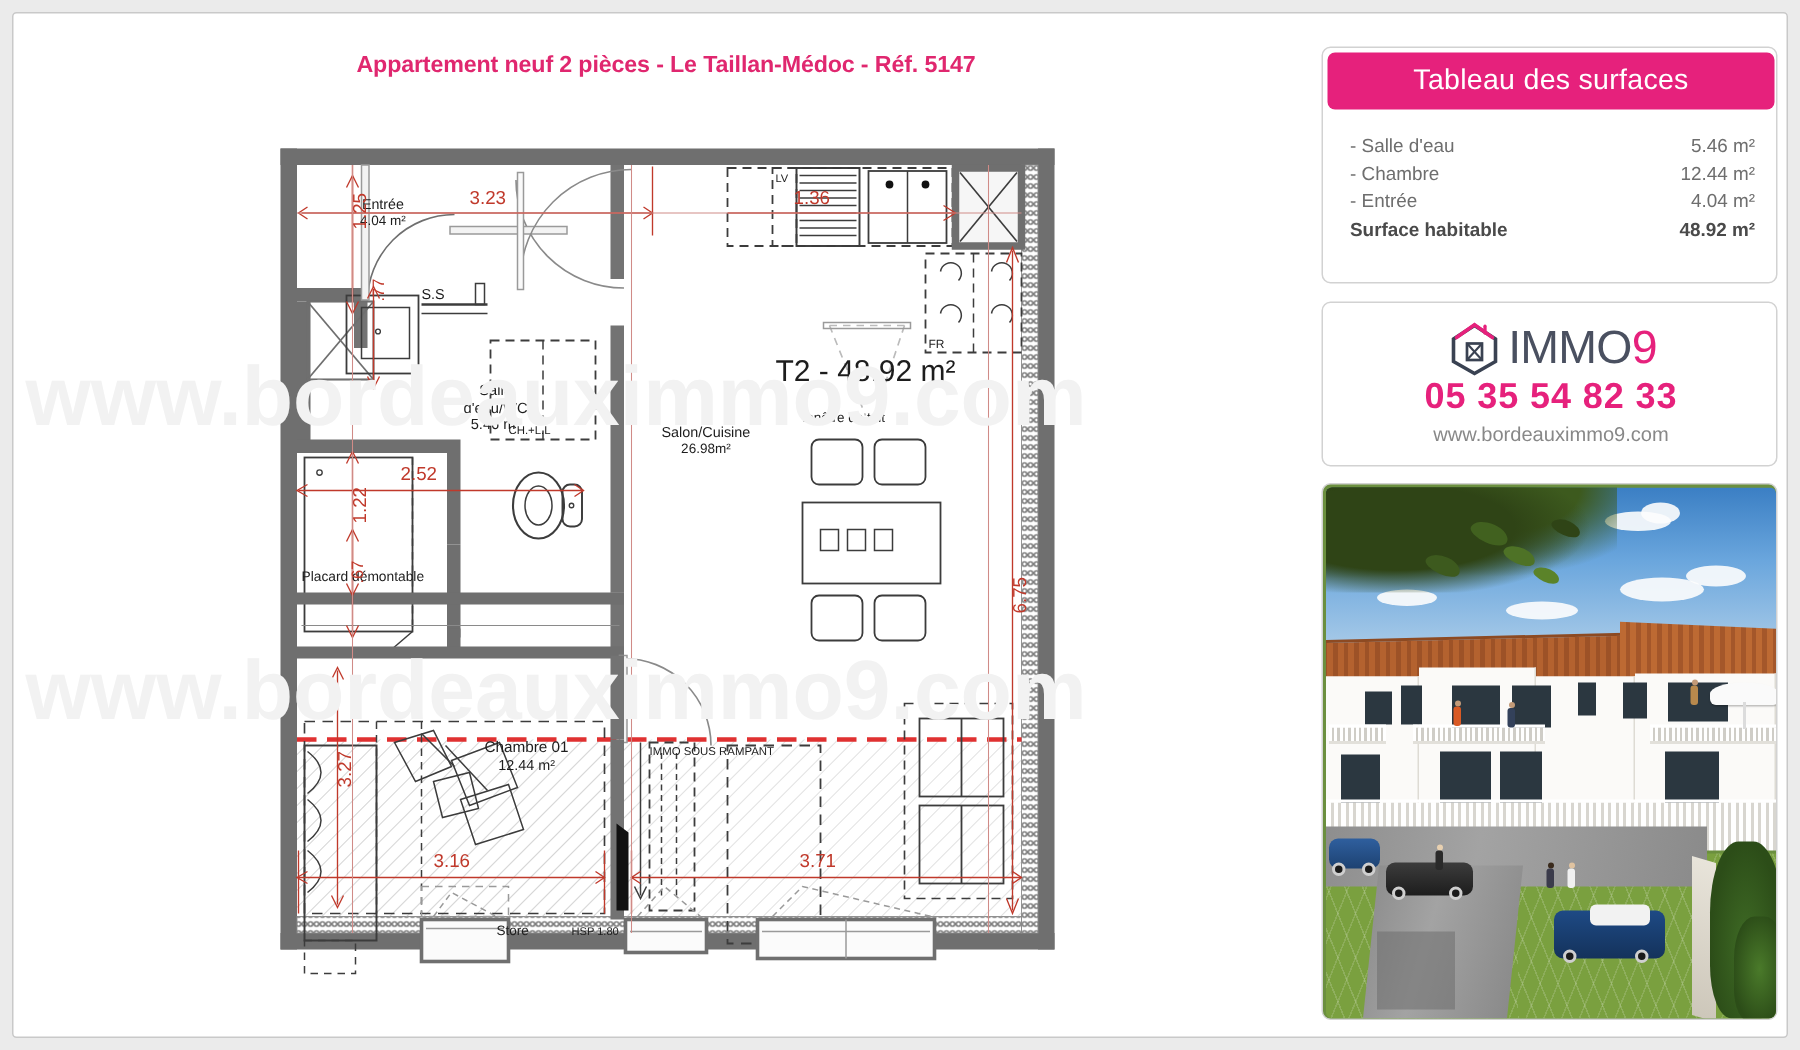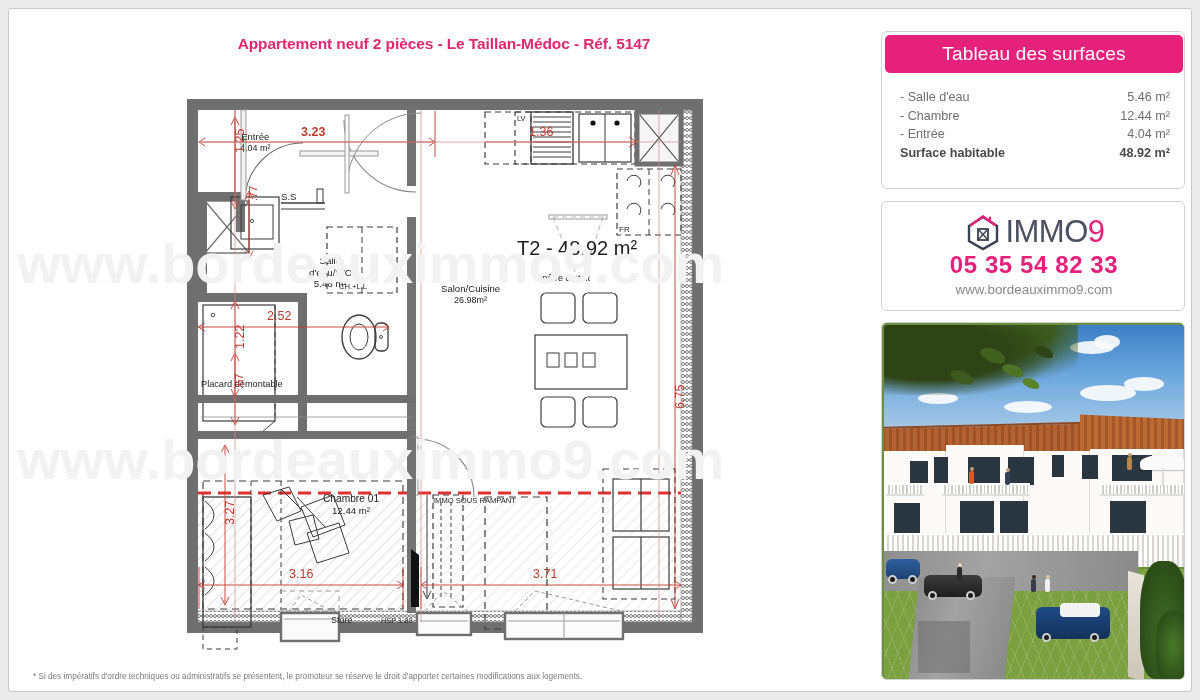--- a/index.html
+++ b/index.html
@@ -522,21 +522,21 @@
     <div class="plan-label" style="left:350px; top:176px; font-size:9px;">fenêtre de toit</div>
     <div class="plan-label" style="left:16px; top:282px; font-size:9.2px; text-align:left;">Placard démontable</div>
     <div class="plan-label" style="left:248px; top:400px; font-size:7.6px; text-align:left;">IMMO SOUS RAMPANT</div>
     <div class="plan-label" style="left:146px; top:518px; font-size:9px;">Store</div>
     <div class="plan-label" style="left:196px; top:520px; font-size:7.4px;">HSP 1.80</div>
     <div class="plan-label" style="left:96px; top:94px; font-size:9.6px;">S.S</div>
     <div class="plan-label" style="left:154px; top:186px; font-size:7.6px;">CH.+L.L</div>
     <div class="plan-label" style="left:332px; top:18px; font-size:7.4px;">LV</div>
     <div class="plan-label" style="left:434px; top:128px; font-size:8px;">FR</div>
 
-    <div class="dim" style="left:116px; top:28px;font-weight:bold;">3.23</div>
+    <div class="dim" style="left:128px; top:28px;">3.23</div>
     <div class="dim vert" style="left:48px; top:56px;">1.25</div>
     <div class="dim" style="left:344px; top:28px;">1.36</div>
     <div class="dim vert" style="left:62px; top:104px; font-size:11px;">.77</div>
     <div class="dim vert" style="left:48px; top:252px;">1.22</div>
     <div class="dim" style="left:82px; top:212px;">2.52</div>
     <div class="dim vert" style="left:48px; top:292px; font-size:11px;">.67</div>
     <div class="dim vert" style="left:488px; top:312px;">6.75</div>
     <div class="dim vert" style="left:38px; top:428px;">3.27</div>
     <div class="dim" style="left:104px; top:470px;">3.16</div>
     <div class="dim" style="left:348px; top:470px;">3.71</div>
@@ -673,15 +673,14 @@
         <div class="head" style="left:0; top:0; background:#e0c3a0;"></div>
         <div class="body" style="left:-1px; top:4px; background:#f0f0f0;"></div>
       </div>
 
       <div class="fence-wall" style="left:244px; top:248px; width:16px; height:106px; transform:skewY(16deg);"></div>
       <div class="hedge" style="left:256px; top:236px; width:48px; height:118px;"></div>
       <div class="hedge" style="left:272px; top:286px; width:34px; height:70px; background:radial-gradient(ellipse at 50% 50%, #4a7a2a 0%, #2c4d18 75%);"></div>
     </div>
   </div>
 
-  <div id="footer-note">* Si des impératifs d'ordre techniques ou administratifs se présentent, le promoteur se réserve le droit d'apporter certaines modifications aux logements.</div>
 
 </div>
 
 </body></html>

